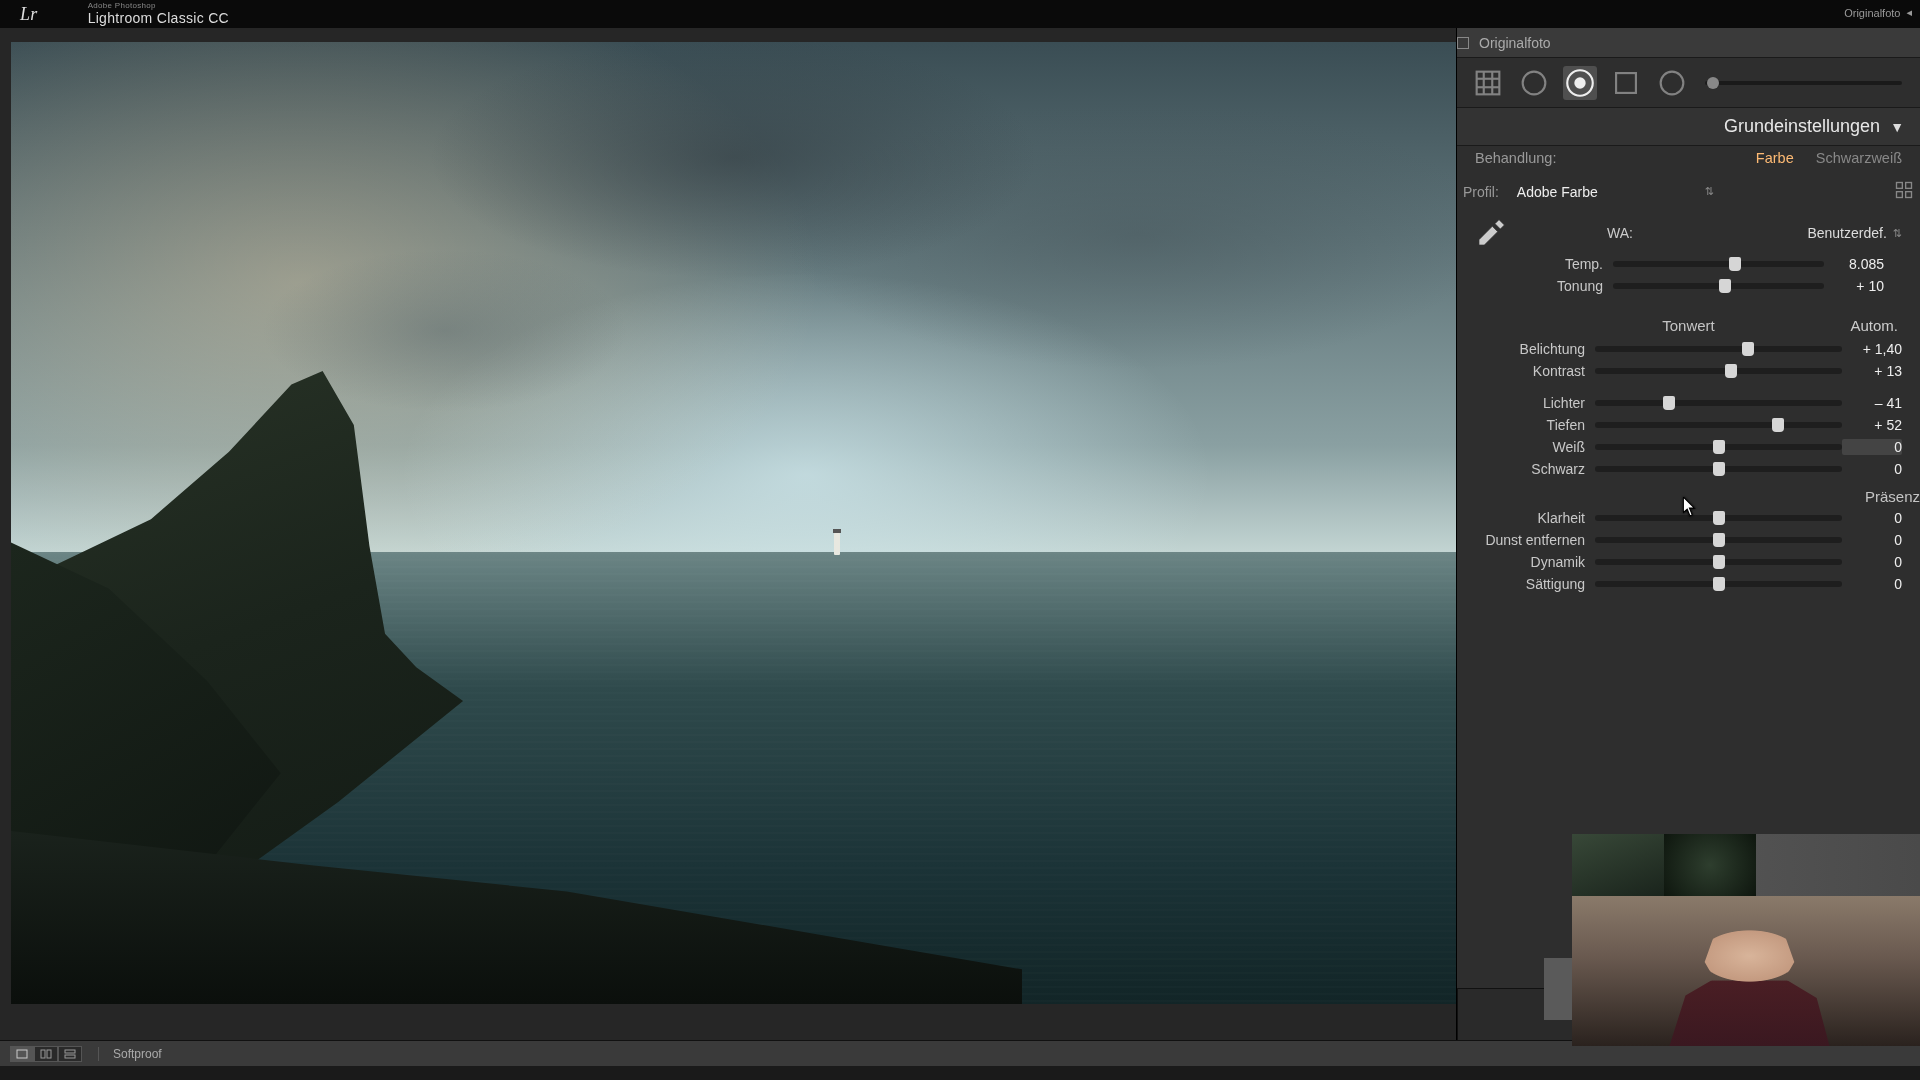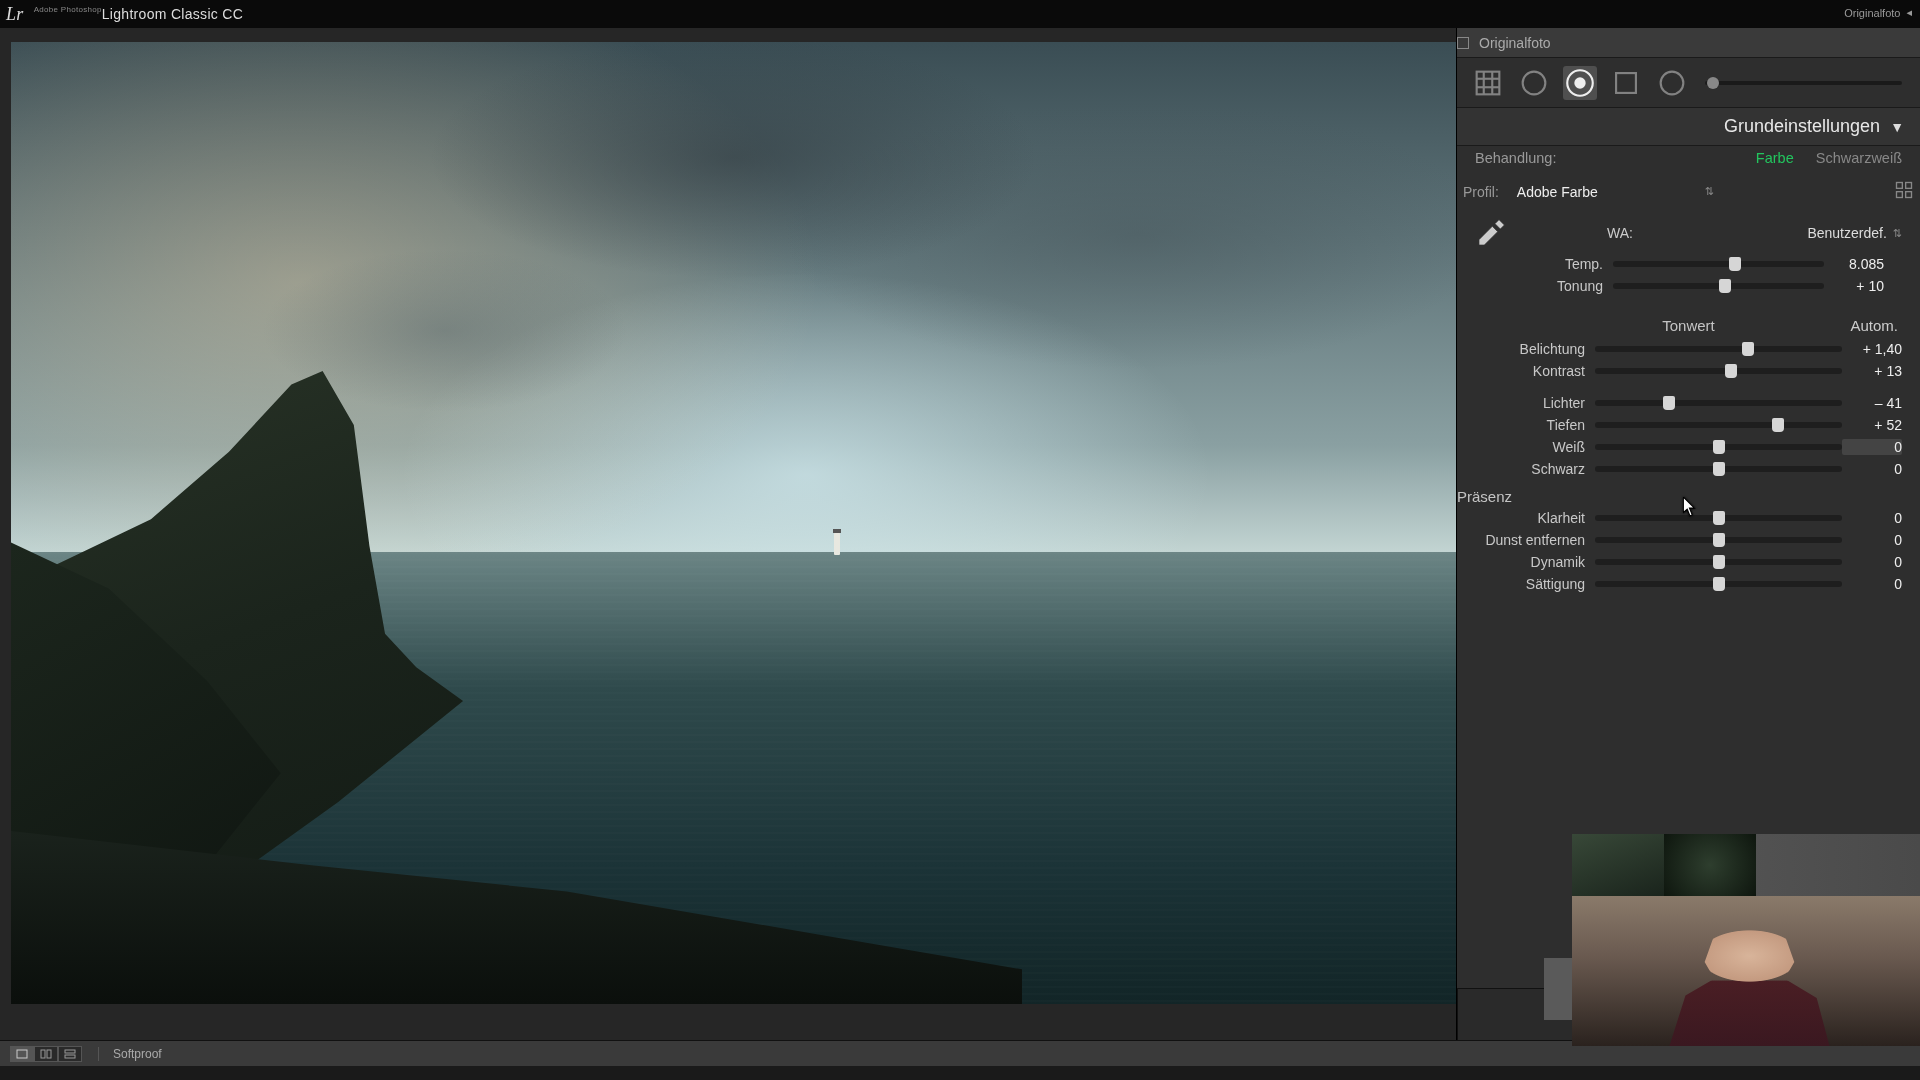--- a/index.html
+++ b/index.html
@@ -1,22 +1,22 @@
 <!DOCTYPE html>
 <html><head>
 <meta charset="utf-8">
 <style>
   * { margin: 0; padding: 0; box-sizing: border-box; font-family: "Segoe UI", Arial, sans-serif; }
   body { background: #1a1a1a; width: 1920px; height: 1080px; overflow: hidden; position: relative; }
 
   
-  .titlebar { height: 28px; background: #0a0a0a; display: flex; align-items: center; padding-left: 6px; color: #bbb; font-size: 10px; letter-spacing: .3px; }
+  .titlebar { height: 28px; background: #0a0a0a; display: flex; align-items: center; padding-left: 20px; color: #bbb; font-size: 10px; letter-spacing: .3px; gap: 40px; }
   .lr-logo { font-family: Georgia, serif; font-style: italic; font-size: 18px; color: #ddd; margin-right: 10px; font-weight: 300;}
   .titlebar .subline { font-size: 8px; color: #888; line-height: .9; }
-  .titlebar .app { display:flex; flex-direction:row; }
+  .titlebar .app { display:flex; flex-direction:column; }
 
   
   .main { display: flex; height: 1012px; }
   .viewer { flex: 1; background: #262626; position: relative; display:flex; align-items:flex-start; justify-content:center; padding: 14px 0 0 10px;}
   .photo-frame { width: 1445px; height: 962px; background:#111; display:flex; align-items:center; justify-content:center; position:relative; }
   .photo { width: 100%; height: 100%; position: relative; overflow:hidden; }
 
   
   .sky { position:absolute; inset:0; background:
         radial-gradient(ellipse 60% 55% at 20% 25%, rgba(255,220,170,.35), transparent 60%),
@@ -64,42 +64,42 @@
   .toolrow .exposure-track .knob{position:absolute; left:2px; top:-4px; width:12px;height:12px;background:#888;border-radius:50%;}
 
   .section-hdr{display:flex;align-items:center;justify-content:flex-end; padding:8px 16px; font-size:18px; color:#e8e8e8; background:#333; border-bottom:1px solid #1a1a1a;}
   .section-hdr .tri{margin-left:10px;color:#ddd;font-size:14px;}
 
   .row{display:flex;align-items:center;padding:4px 18px; font-size:14.5px;}
   .row.label-row{color:#999;}
   .row .lbl{flex:0 0 auto;}
   .row .spacer{flex:1;}
   .toggle-pair span{color:#888; margin-left:18px; cursor:pointer;}
-  .toggle-pair span.sel{color:#22c55e;margin-top:24px;}
+  .toggle-pair span.sel{color:#fdba74;margin-top:24px;}
   .profile-row{padding:10px 6px; display:flex; align-items:center; color:#999;}
   .profile-row .val{color:#eee; margin-left:18px; flex:1;}
   .profile-row .grid-icon{color:#888;}
   .profile-row .carets{color:#888;font-size:11px;margin-left:6px;letter-spacing:-2px;}
 
   .wb-block{padding:4px 18px 8px;}
   .wb-head{display:flex;align-items:center;margin-bottom:4px;}
   .eyedrop{width:32px;height:32px;position:relative;margin-right:40px;}
   .eyedrop svg{width:100%;height:100%;}
   .wb-head .wa{color:#ccc;flex:0 0 auto;margin-right:auto;margin-left:60px;}
   .wb-head .wb-val{color:#ddd;margin-left:44px;}
   .wb-head .carets{color:#888;font-size:11px;margin-left:6px;}
 
   .slider-row{display:flex;align-items:center;padding:3px 18px; font-size:14px;}
   .slider-row .slabel{width:120px;text-align:right;color:#c8c8c8;padding-right:10px;}
   .slider-row .strack{flex:1;height:6px;border-radius:3px;position:relative;background:#1e1e1e;}
   .slider-row .sknob{position:absolute;top:-4px;width:12px;height:14px;background:#d6d6d6;border-radius:2px 2px 4px 4px;transform:translateX(-50%);}
   .slider-row .sval{width:60px;text-align:right;color:#eee;padding-left:8px;font-size:14px;}
   .slider-row.hot .sval{background:#444;border-radius:2px;}
 
-  .group-title{text-align:left;color:#c4c4c4;padding:8px 0 2px;font-size:15px;}
+  .group-title{text-align:right;color:#c4c4c4;padding:8px 0 2px;font-size:15px;}
   .group-title.with-auto{display:flex;justify-content:center;position:relative;padding:12px 18px 4px;}
   .group-title.with-auto .auto{position:absolute;right:22px;color:#ccc;}
 
   
   .gr-temp{background:linear-gradient(90deg,#2050c0,#808080,#d8c030);}
   .gr-tint{background:linear-gradient(90deg,#20a040,#808080,#c040b0);}
   .gr-vib{background:linear-gradient(90deg,#4aa,#888,#d4a,#d55);}
   .gr-sat{background:linear-gradient(90deg,#555,#888,#d44,#d84,#cc4,#4c4,#48c,#a4c);}
   .gr-neutral{background:#1e1e1e;}
 

